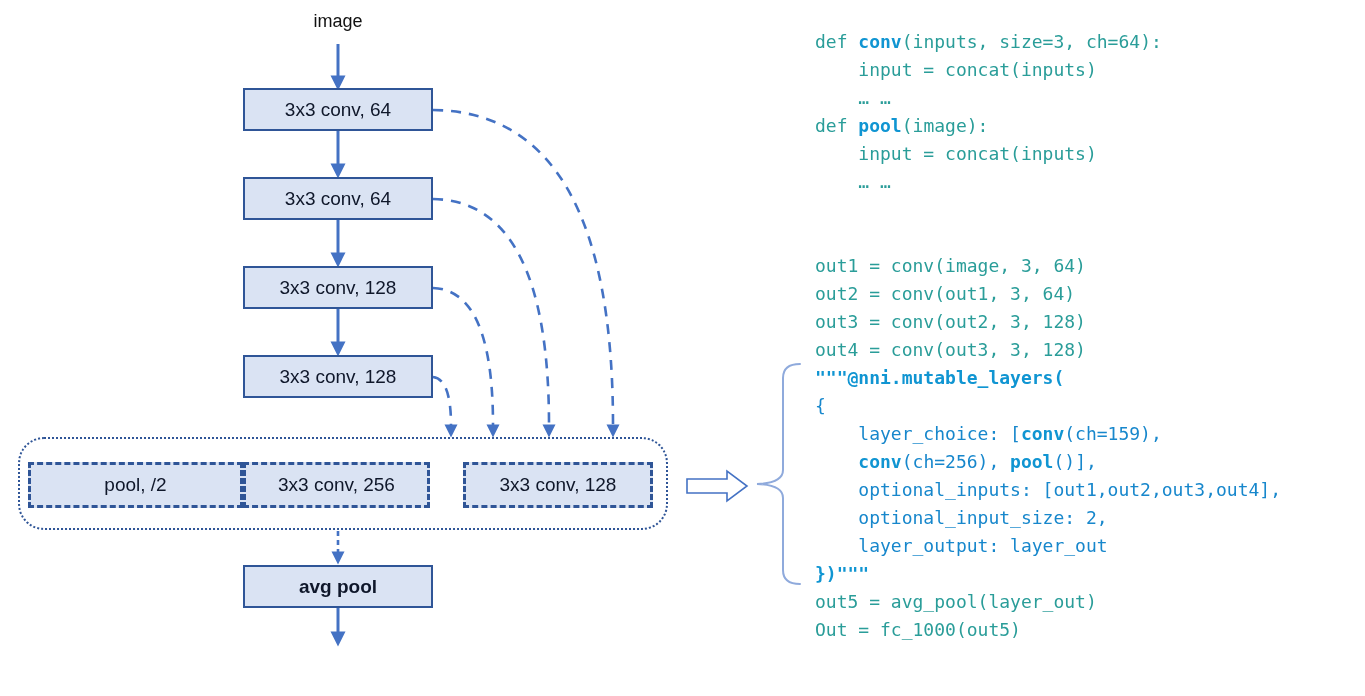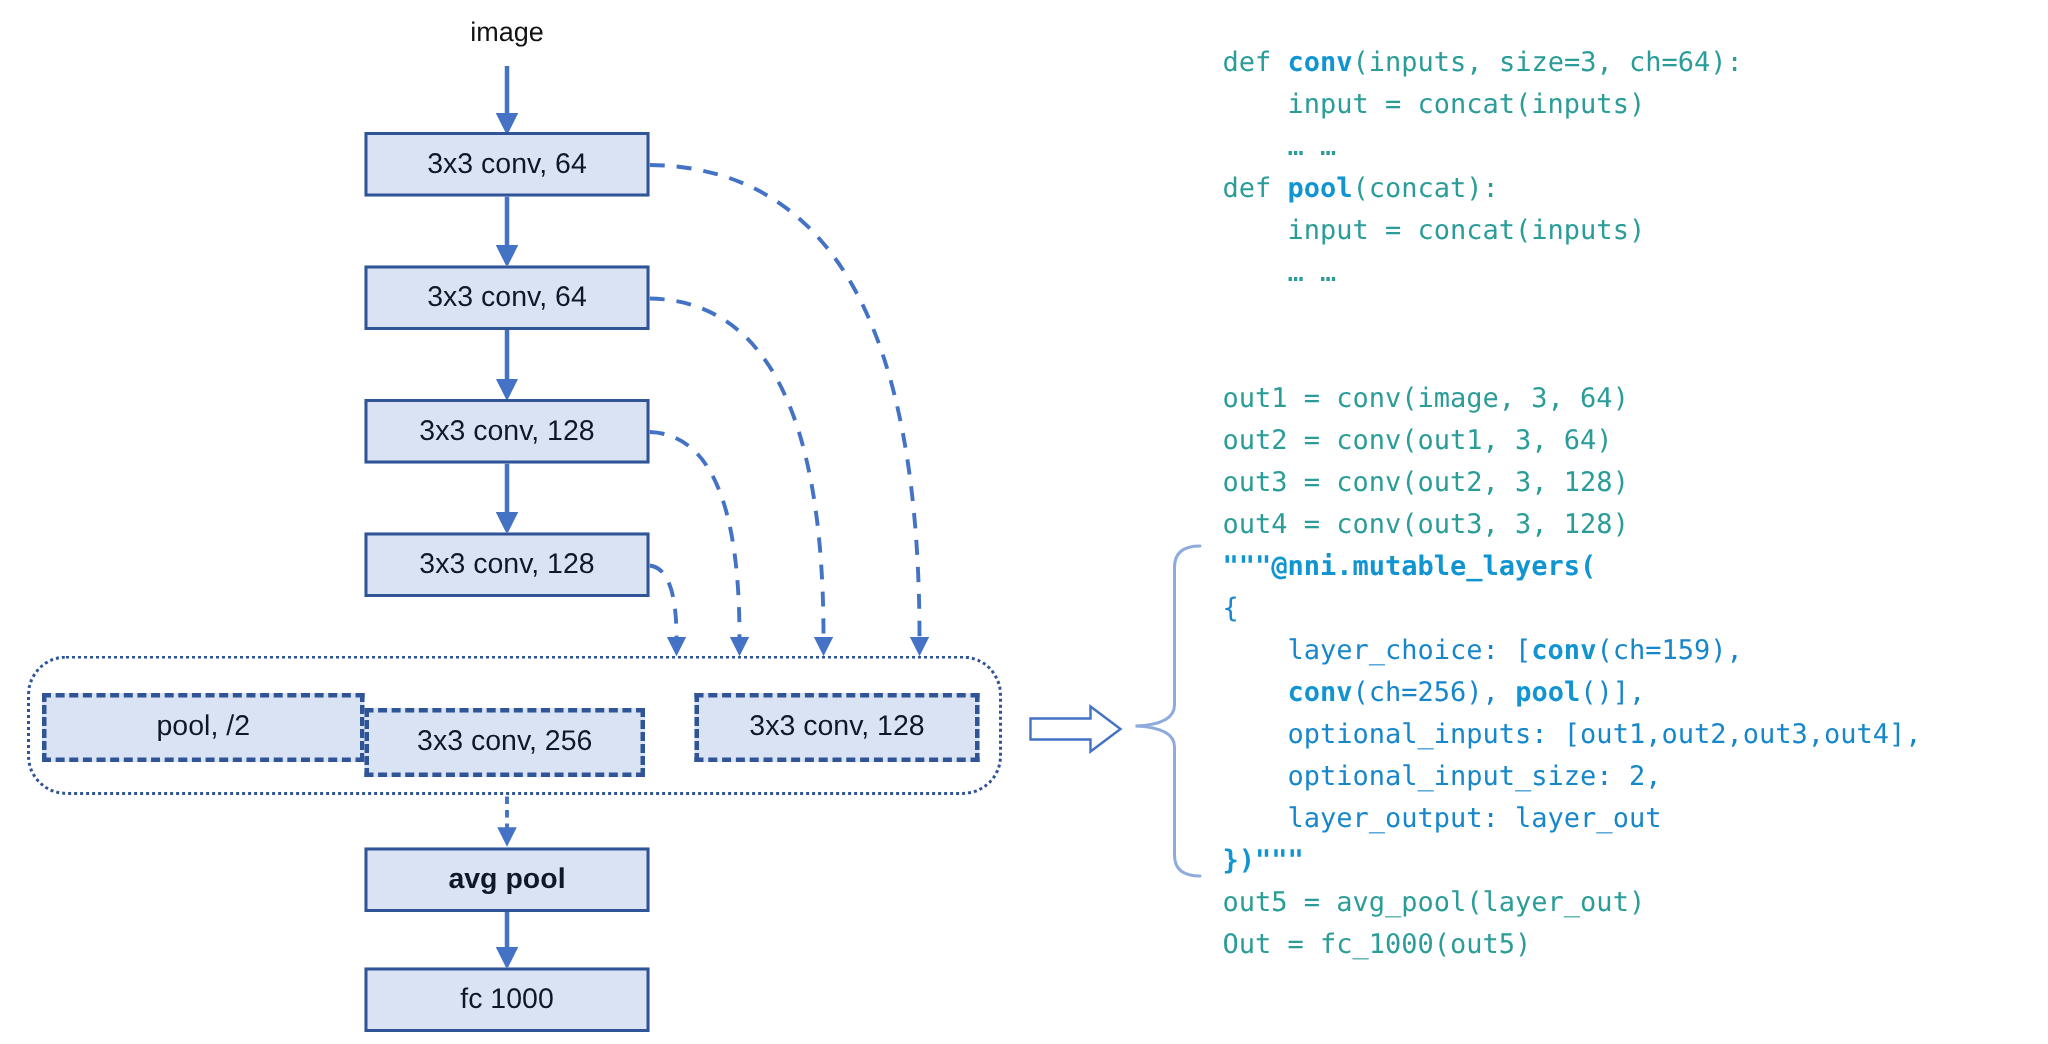--- a/index.html
+++ b/index.html
@@ -69,31 +69,30 @@
 
   <div id="input-label">image</div>
 
   <div class="nnbox" style="left:243px; top:88px;  width:190px; height:43px;">3x3 conv, 64</div>
   <div class="nnbox" style="left:243px; top:177px; width:190px; height:43px;">3x3 conv, 64</div>
   <div class="nnbox" style="left:243px; top:266px; width:190px; height:43px;">3x3 conv, 128</div>
   <div class="nnbox" style="left:243px; top:355px; width:190px; height:43px;">3x3 conv, 128</div>
 
   <div id="choice-container"></div>
   <div class="nnbox dashed" style="left:28px;  top:462px; width:215px; height:46px;">pool, /2</div>
-  <div class="nnbox dashed" style="left:243px; top:472px; width:187px; height:46px;">3x3 conv, 256</div>
+  <div class="nnbox dashed" style="left:243px; top:462px; width:187px; height:46px;">3x3 conv, 256</div>
   <div class="nnbox dashed" style="left:463px; top:462px; width:190px; height:46px;">3x3 conv, 128</div>
 
   <div class="nnbox" style="left:243px; top:565px; width:190px; height:43px;font-weight:bold;">avg pool</div>
-  <div class="nnbox" style="left:243px; top:645px; width:190px; height:43px;">fc 1000</div>
 
   <div id="code-block">
       <div class="code-line"><span class="c-teal">def </span><span class="c-bb">conv</span><span class="c-teal">(inputs, size=3, ch=64):</span></div>
       <div class="code-line"><span class="c-teal">    input = concat(inputs)</span></div>
       <div class="code-line"><span class="c-teal">    … …</span></div>
-      <div class="code-line"><span class="c-teal">def </span><span class="c-bb">pool</span><span class="c-teal">(concat):</span></div>
+      <div class="code-line"><span class="c-teal">def </span><span class="c-bb">pool</span><span class="c-teal">(image):</span></div>
       <div class="code-line"><span class="c-teal">    input = concat(inputs)</span></div>
       <div class="code-line"><span class="c-teal">    … …</span></div>
       <div class="code-line"></div>
       <div class="code-line"></div>
       <div class="code-line"><span class="c-teal">out1 = conv(image, 3, 64)</span></div>
       <div class="code-line"><span class="c-teal">out2 = conv(out1, 3, 64)</span></div>
       <div class="code-line"><span class="c-teal">out3 = conv(out2, 3, 128)</span></div>
       <div class="code-line"><span class="c-teal">out4 = conv(out3, 3, 128)</span></div>
       <div class="code-line"><span class="c-bb">"""@nni.mutable_layers(</span></div>
       <div class="code-line"><span class="c-blue">{</span></div>

